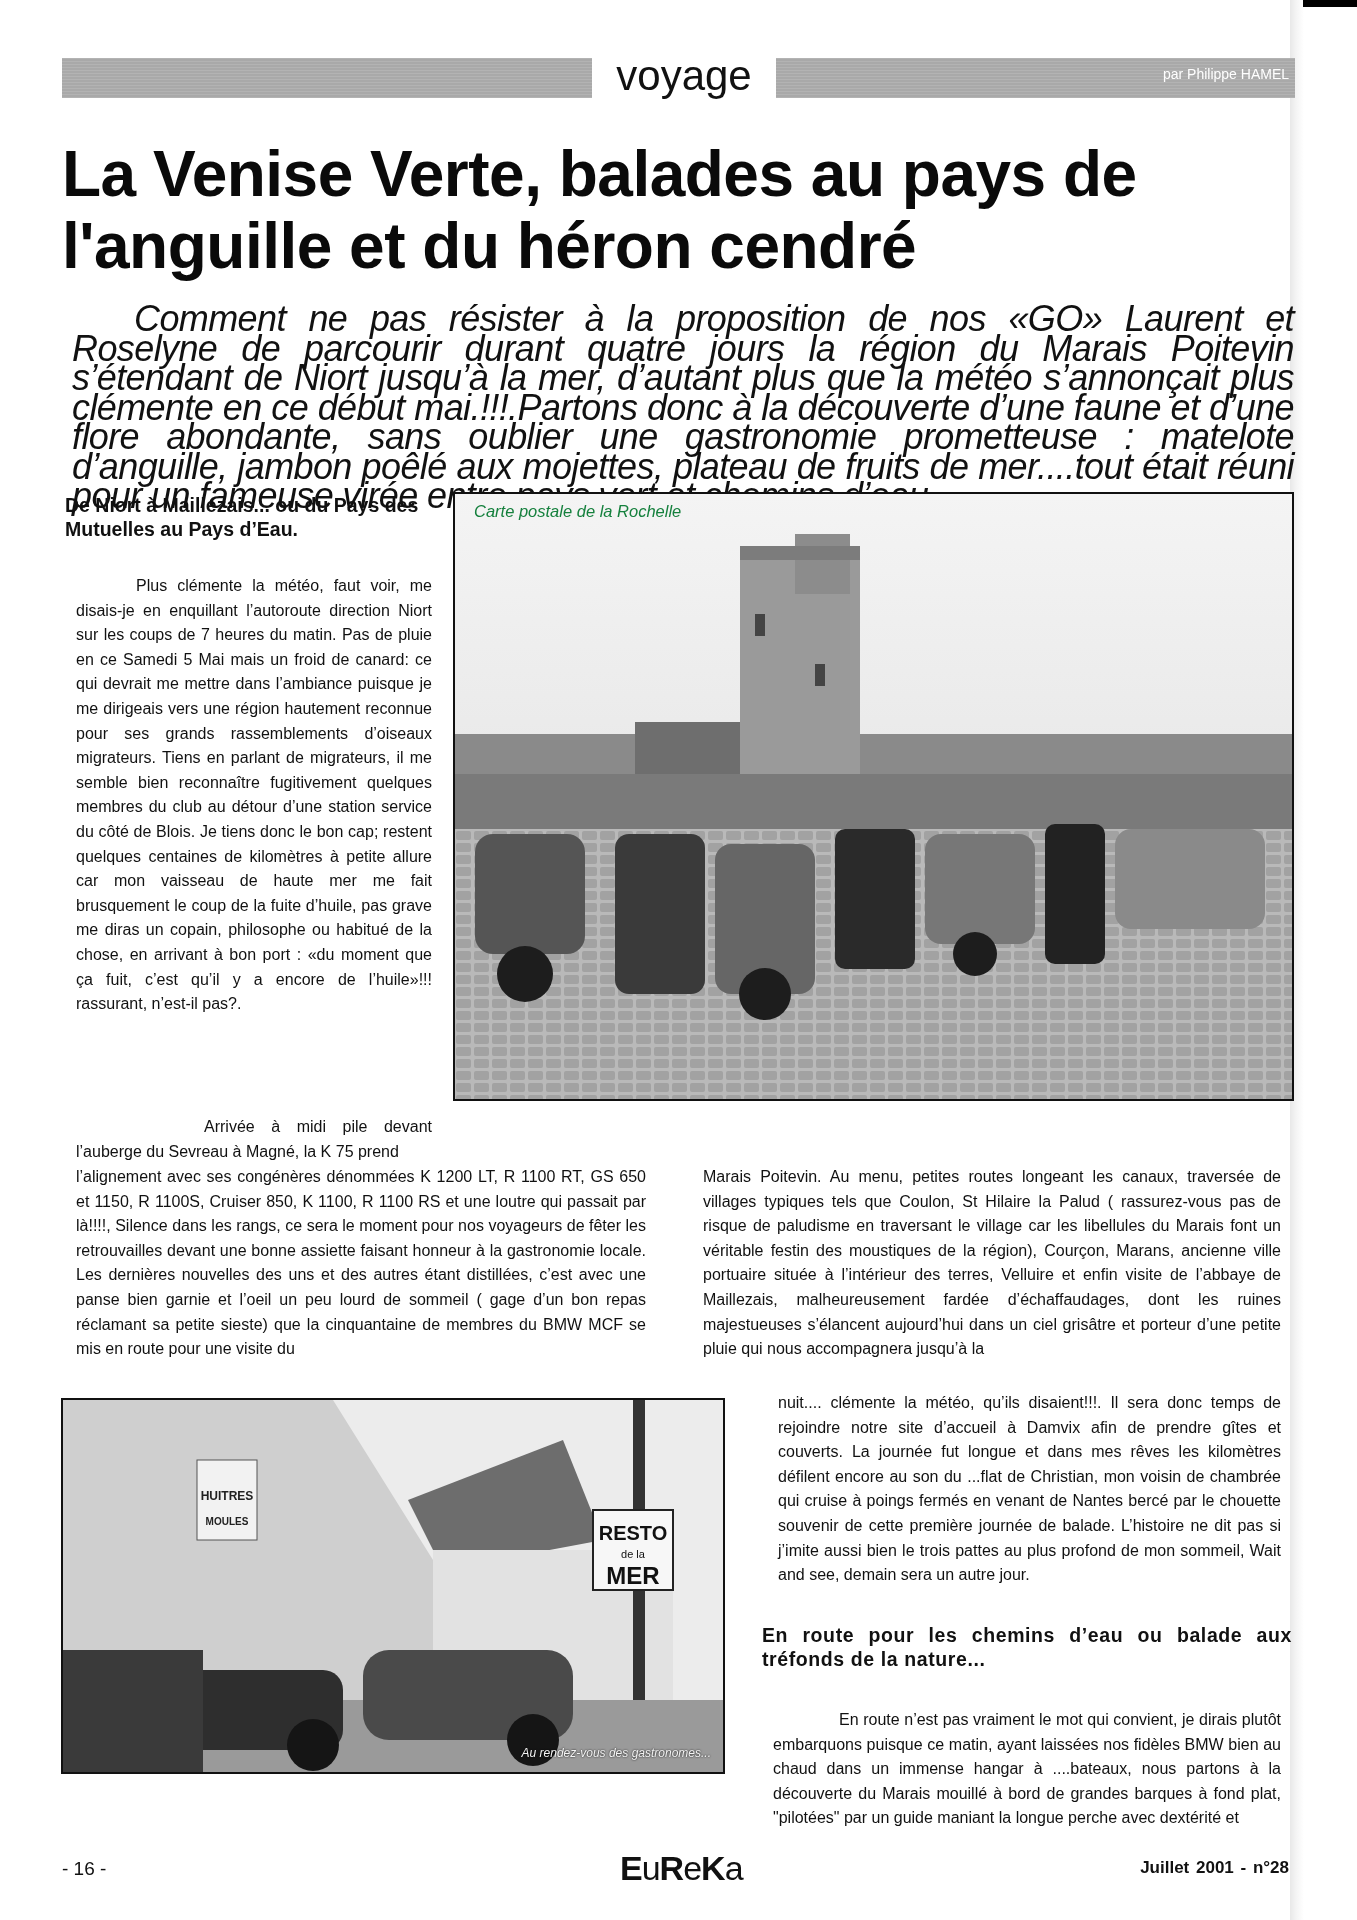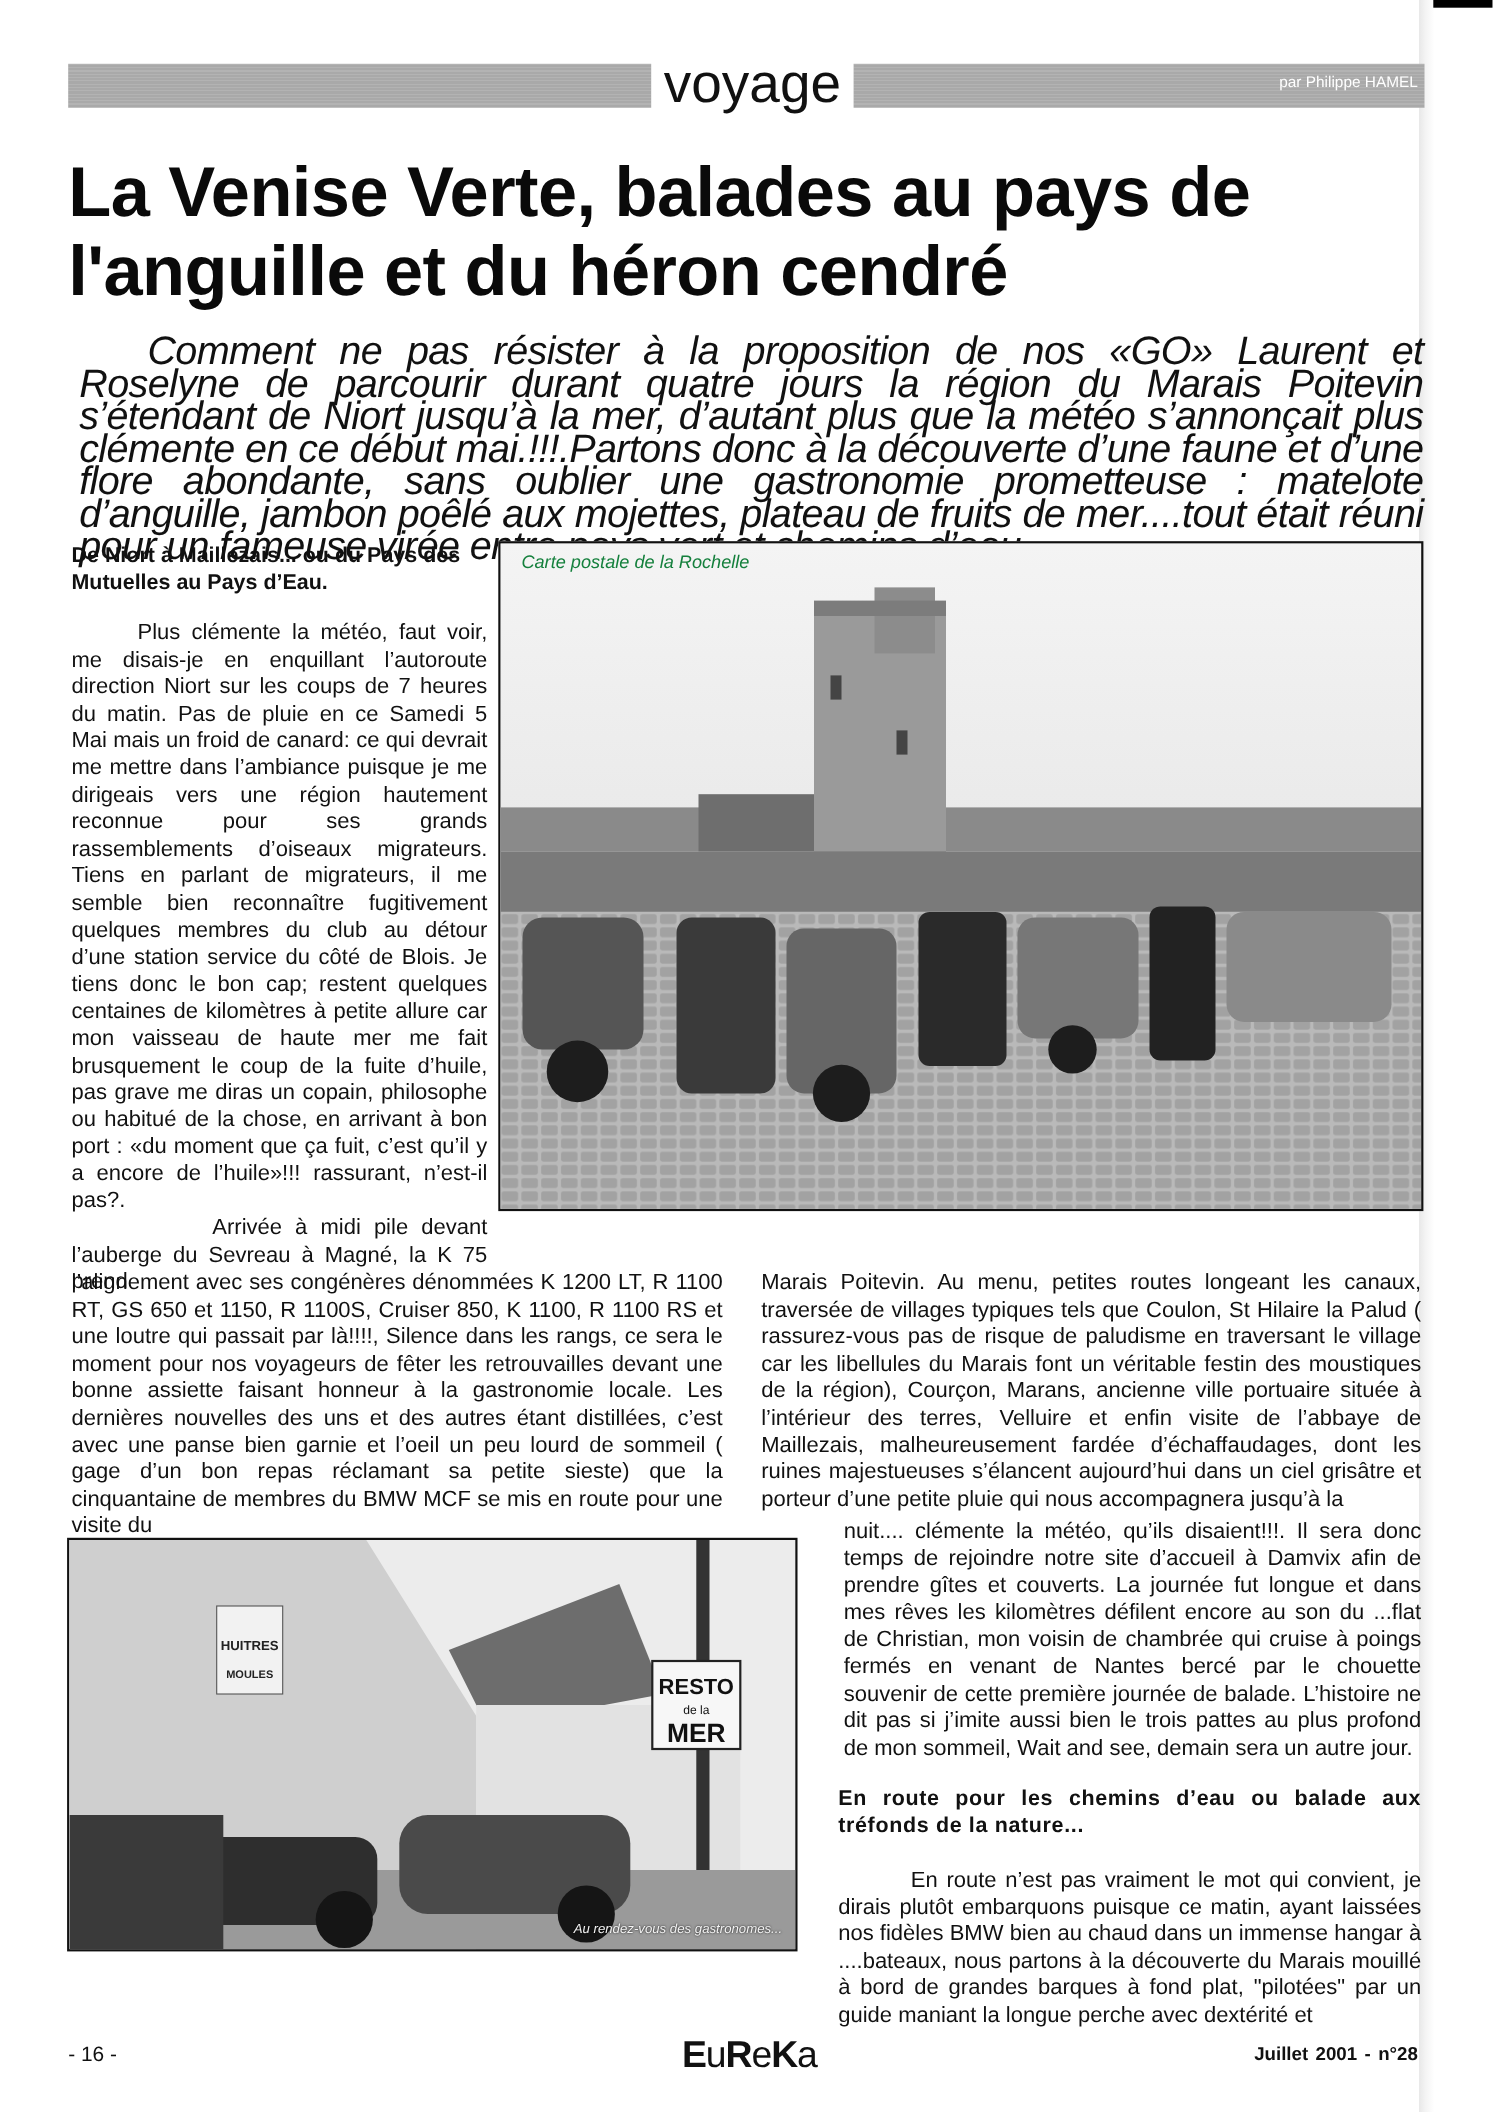--- a/index.html
+++ b/index.html
@@ -10,31 +10,31 @@
   }
   .edge-shadow { position: absolute; left: 1290px; top: 0; width: 67px; height: 1920px;
     background: linear-gradient(to right, #e8e8e8 0, #f4f4f4 6px, #ffffff 14px); }
   .corner-bar { position: absolute; left: 1303px; top: 0; width: 54px; height: 7px; background: #000; }
 
   .header-band { position: absolute; top: 58px; height: 40px; background: #a9a9a9;
     background-image: repeating-linear-gradient(0deg, rgba(255,255,255,0.12) 0 1px, transparent 1px 3px); }
   .band-left { left: 62px; width: 530px; }
   .band-right { left: 776px; width: 519px; }
   .section-label { position: absolute; left: 592px; top: 46px; width: 184px; text-align: center;
-    font-size: 50px; line-height: 60px; color: #111; }
+    font-size: 42px; line-height: 60px; color: #111; }
   .byline { position: absolute; right: 68px; top: 66px; font-size: 14px; color: #ffffff; }
 
   .title { position: absolute; left: 62px; top: 138px; width: 1240px; margin: 0;
     font-size: 64px; line-height: 72px; font-weight: bold; letter-spacing: -0.5px; color: #0a0a0a; }
 
   .lede { position: absolute; left: 72px; top: 304px; width: 1222px; margin: 0;
     font-size: 36px; line-height: 29.5px; font-style: italic; text-align: justify;
     text-indent: 62px; color: #111; letter-spacing: -0.6px; }
 
-  .body { font-size: 20px; line-height: 24.6px; text-align: justify; color: #111; margin: 0; }
+  .body { font-size: 16px; line-height: 24.6px; text-align: justify; color: #111; margin: 11px; }
   .subhead { font-weight: bold; font-size: 19.5px; line-height: 24px; margin: 0; color: #111; }
 
   .col1-head { position: absolute; left: 65px; top: 493px; width: 378px; }
   .col1-text { position: absolute; left: 65px; top: 563px; width: 378px; }
   .col1-text p { text-indent: 60px; }
   .col1-tail { position: absolute; left: 65px; top: 1104px; width: 378px; }
   .col1-tail p { text-indent: 128px; }
 
   .wide-left { position: absolute; left: 65px; top: 1154px; width: 592px; }
   .right-a { position: absolute; left: 692px; top: 1154px; width: 600px; }

